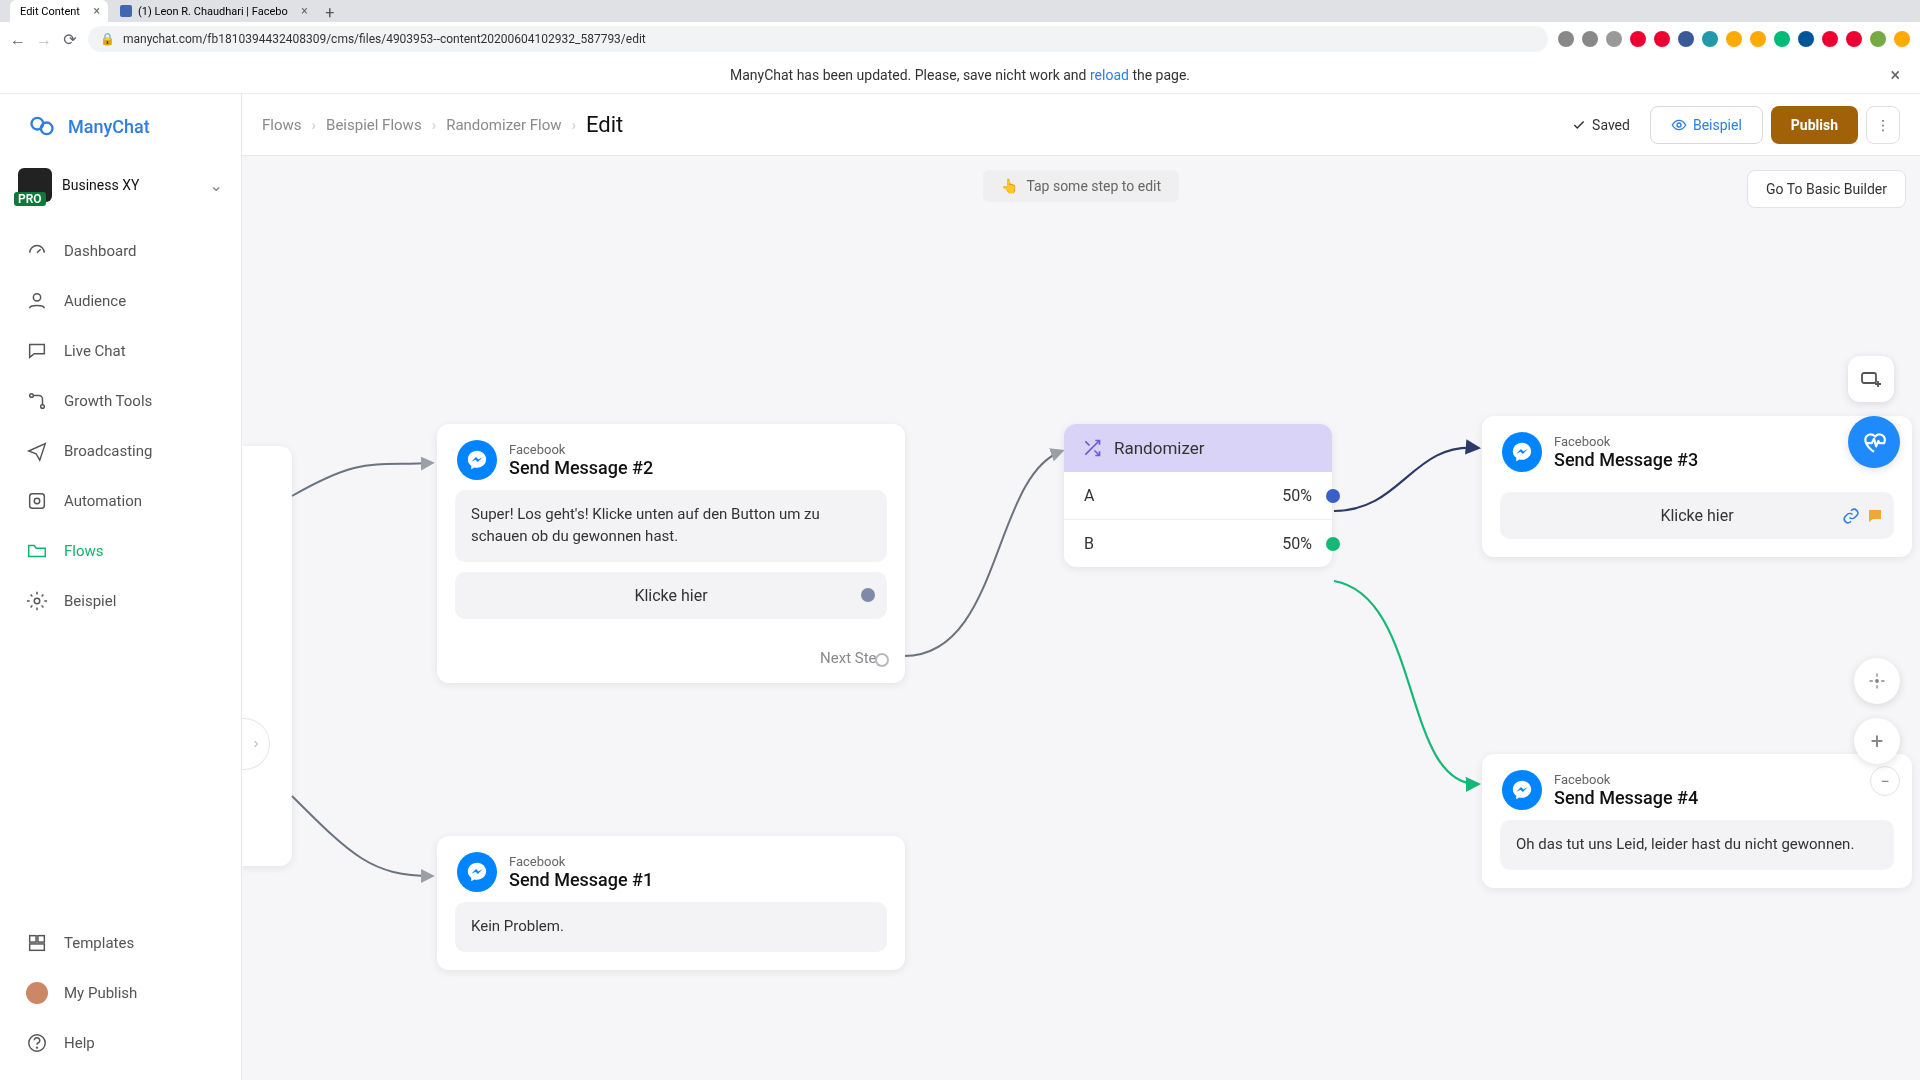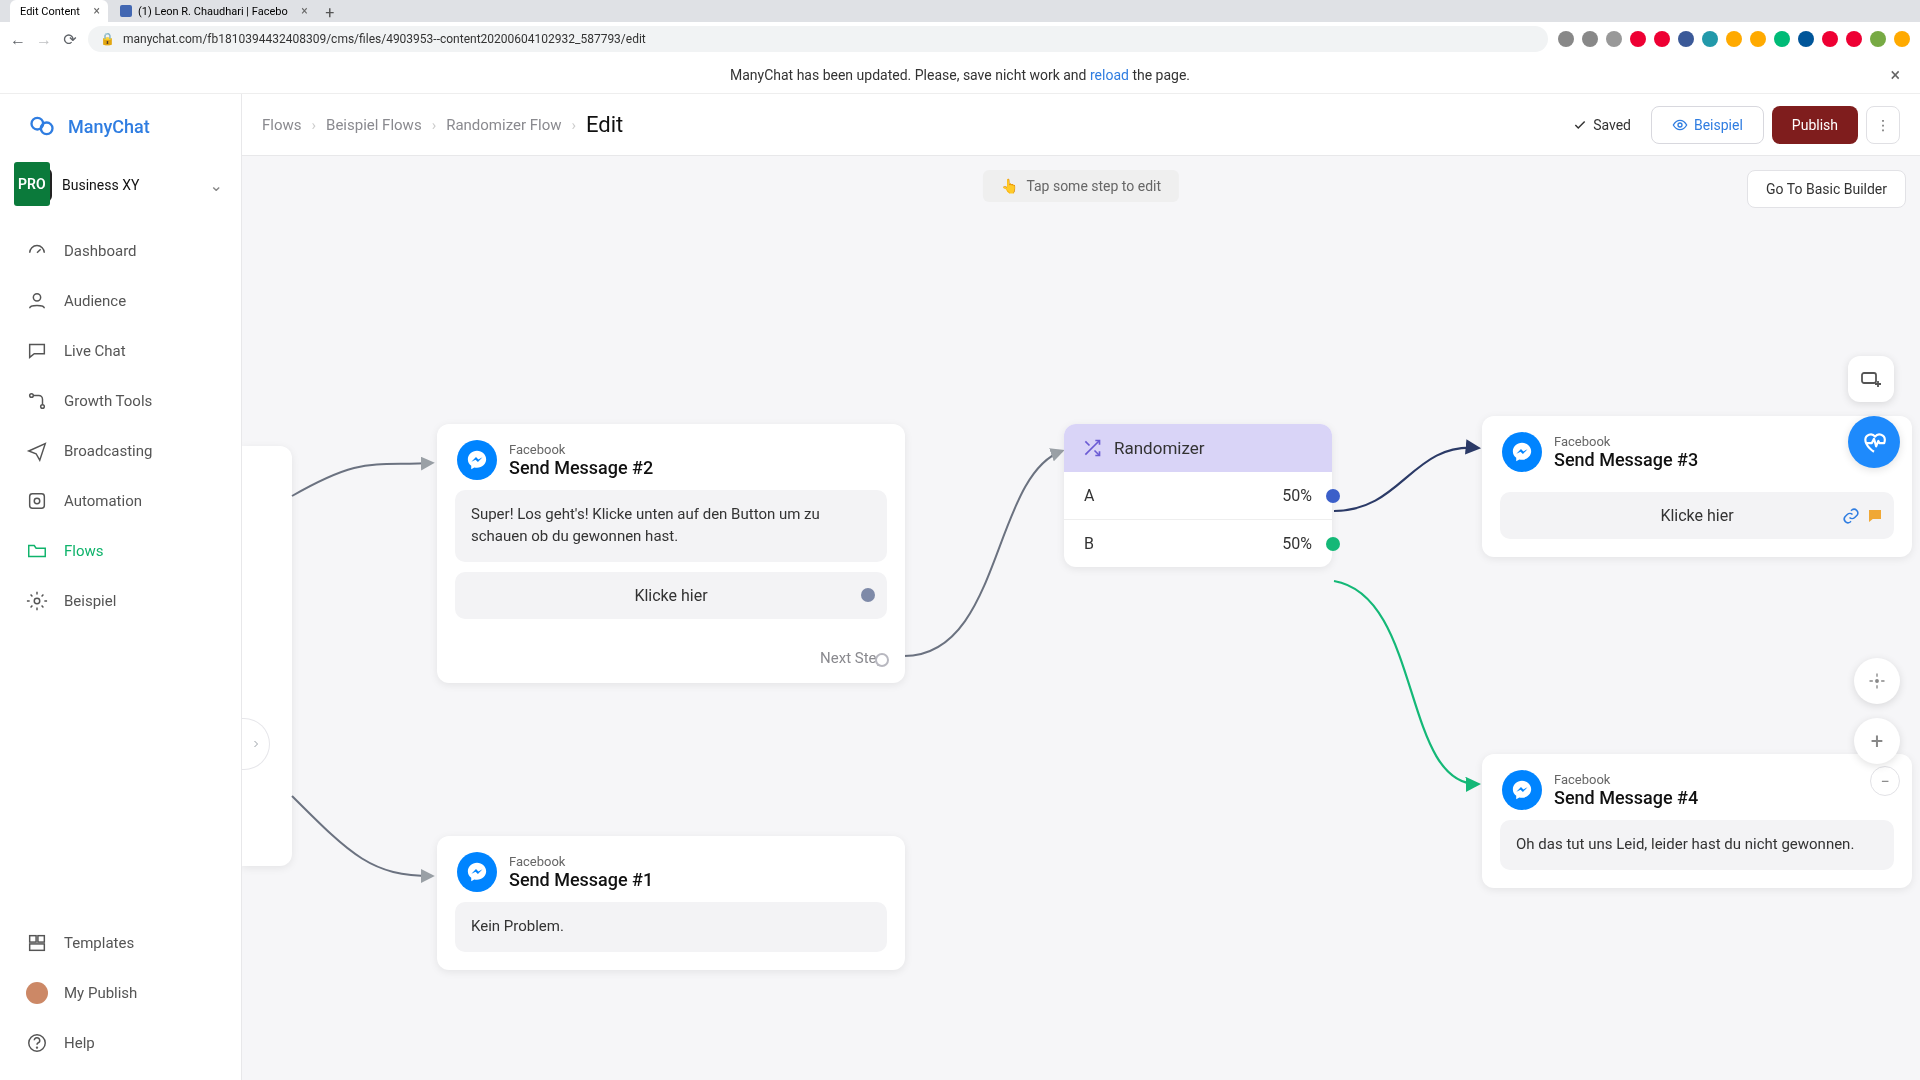--- a/index.html
+++ b/index.html
@@ -26,40 +26,40 @@
 .notif-close { position: absolute; right: 20px; color: #666; font-size: 18px; cursor: pointer; }
 
 
 .app { display: flex; height: calc(1080px - 56px - 38px); }
 .sidebar { width: 242px; background: #fff; border-right: 1px solid #e8e8ea; display: flex; flex-direction: column; }
 .logo-row { display: flex; align-items: center; padding: 18px 28px; gap: 12px; }
 .logo-mark { width: 28px; height: 28px; }
 .logo-text { font-size: 18px; color: #2f7de1; font-weight: 500; }
 .workspace { display: flex; align-items: center; padding: 10px 18px 18px; gap: 10px; }
 .ws-avatar { width: 34px; height: 34px; background: #222; border-radius: 6px; position: relative; }
-.ws-pro { position: absolute; bottom: -4px; left: -4px; background: #0b7a3b; color: #fff; font-size: 14px; padding: 14px 4px; border-radius: 3px; font-weight: 600;}
+.ws-pro { position: absolute; bottom: -4px; left: -4px; background: #0b7a3b; color: #fff; font-size: 12px; padding: 0 4px; border-radius: 3px; font-weight: 600;}
 .ws-name { font-size: 14px; color: #111; flex: 1; }
 .ws-chev { color: #888; }
 .nav { flex: 1; padding-top: 6px; }
 .nav-item { display: flex; align-items: center; gap: 16px; padding: 14px 26px; font-size: 15px; color: #555; cursor: pointer; }
 .nav-item.active { color: #0fb36b; }
 .nav-item svg, .nav-item .nic { width: 22px; height: 22px; color: inherit; flex-shrink: 0; }
 .nav-bottom { padding-bottom: 12px; }
 
 
 .main { flex: 1; display: flex; flex-direction: column; position: relative; }
 .topbar { height: 62px; background: #fff; border-bottom: 1px solid #e8e8ea; display: flex; align-items: center; padding: 0 20px; gap: 8px; }
 .crumbs { display: flex; align-items: center; gap: 10px; color: #8a8a8f; font-size: 15px; }
 .crumbs .sep { color: #ccc; }
 .crumbs .current { color: #111; font-size: 22px; font-weight: 400; }
 .topbar-spacer { flex: 1; }
 .saved { display: inline-flex; align-items: center; gap: 6px; color: #333; font-size: 14px; margin-right: 12px; }
 .btn { height: 38px; padding: 0 20px; border-radius: 8px; font-size: 14px; display: inline-flex; align-items: center; gap: 6px; cursor: pointer; }
 .btn-preview { background: #fff; border: 1px solid #d8d8de; color: #2f7de1; }
-.btn-publish { background: #7f1d1d; color: #fff; border: none; font-weight: 400; }
+.btn-publish { background: #a16207; color: #fff; border: none; font-weight: 700; }
 .btn-more { width: 34px; padding: 0; justify-content: center; background: #fff; border: 1px solid #e0e0e4; color: #666; }
 
 
 .canvas { flex: 1; position: relative; background: #f6f6f8; overflow: hidden; }
 .hint { position: absolute; top: 14px; left: 50%; transform: translateX(-50%); background: #efefef; padding: 8px 18px; border-radius: 6px; font-size: 14px; color: #666; display: flex; align-items: center; gap: 8px; }
 .go-basic { position: absolute; top: 14px; right: 14px; background: #fff; border: 1px solid #e2e2e6; padding: 10px 18px; border-radius: 8px; font-size: 14px; color: #333; }
 
 .svg-connectors { position: absolute; inset: 0; width: 100%; height: 100%; pointer-events: none; }
 
 

